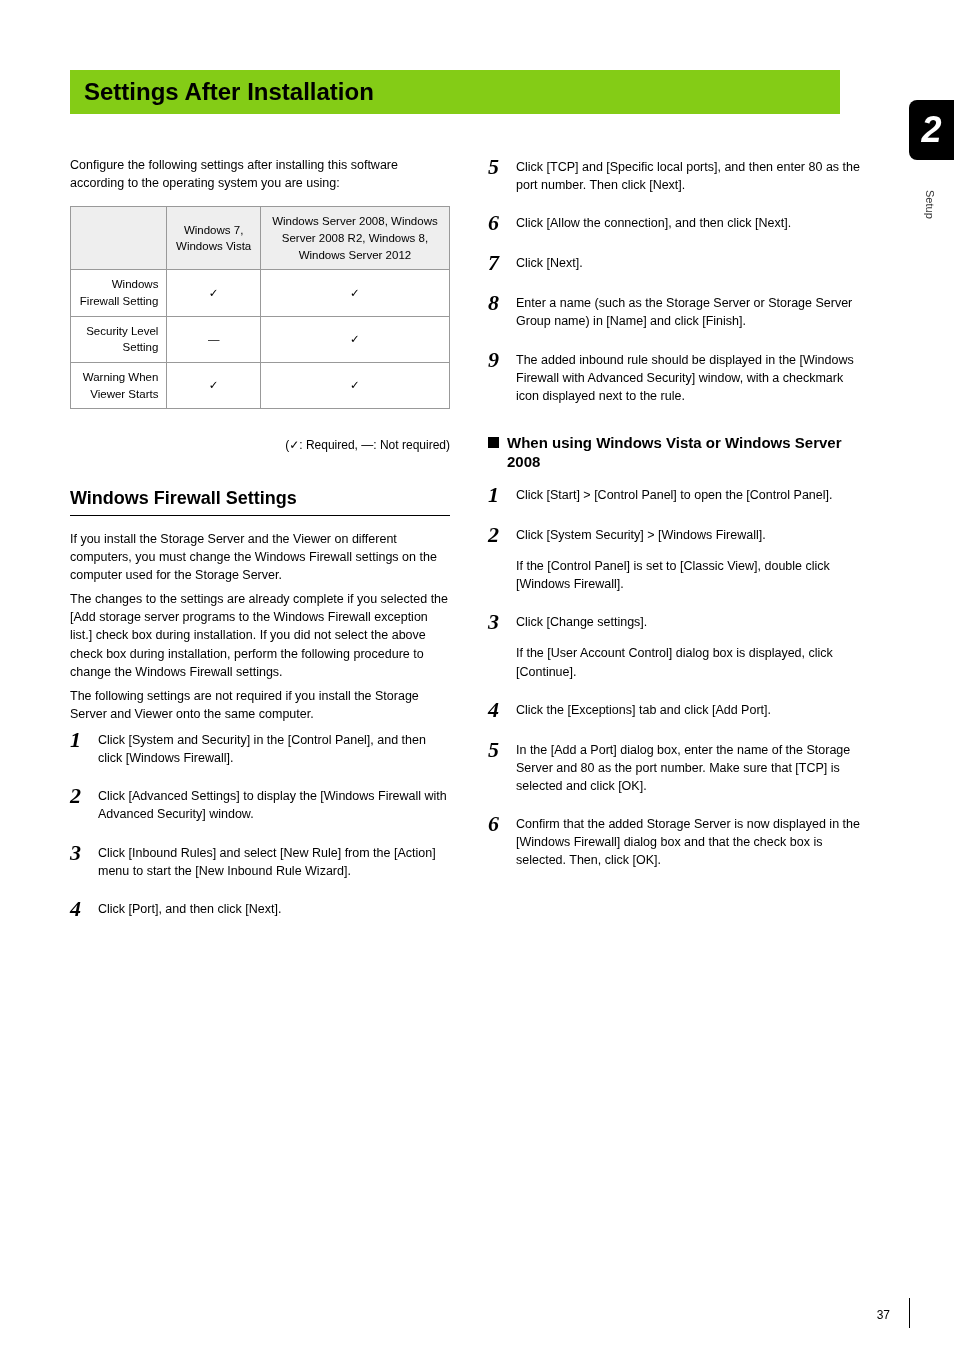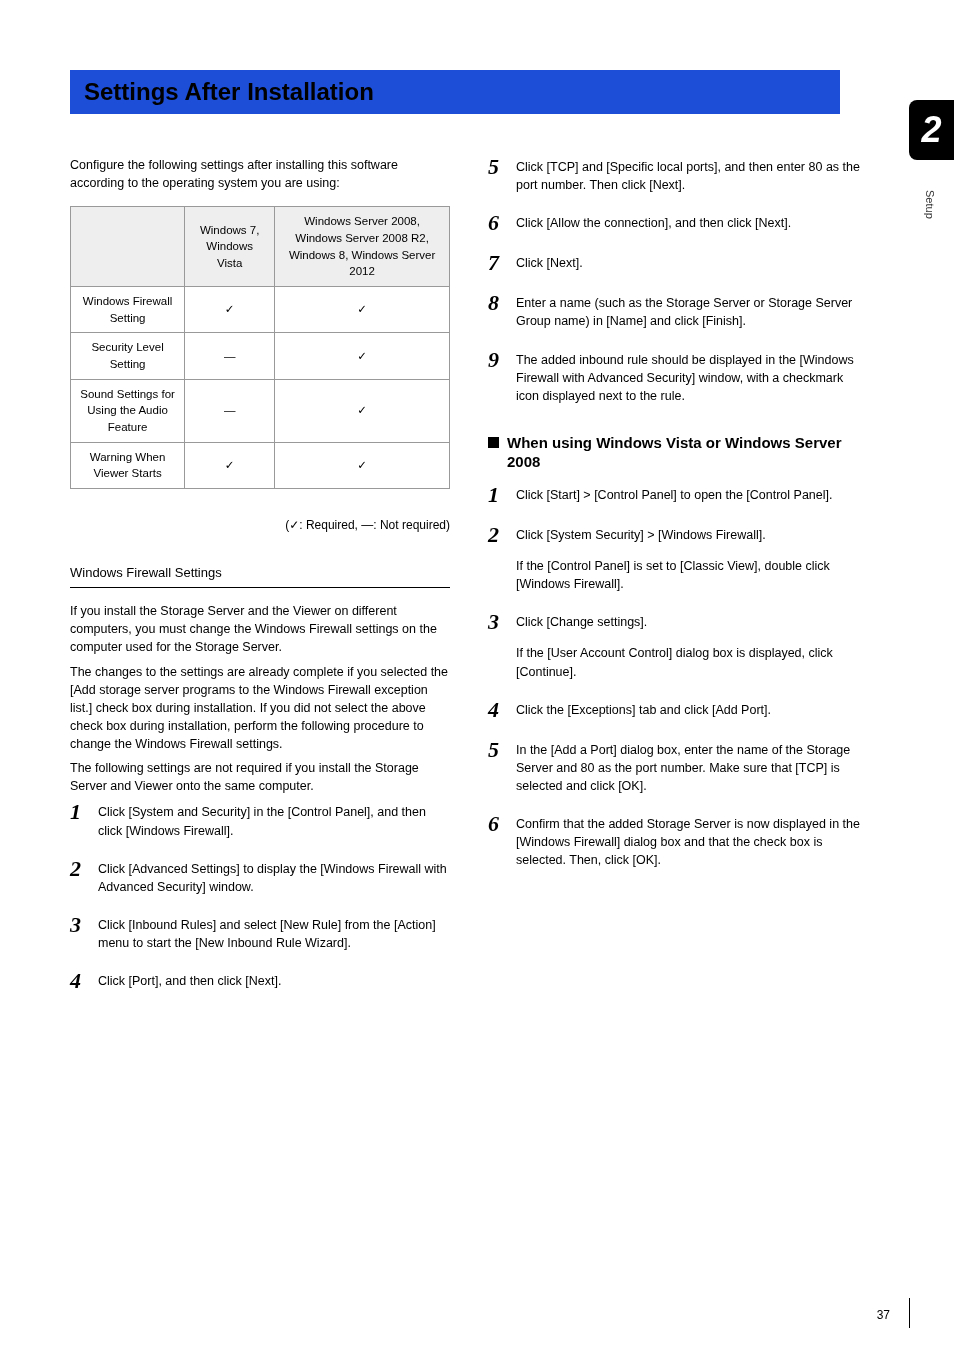--- a/index.html
+++ b/index.html
@@ -30,21 +30,21 @@
     }
     .side-label {
       position: absolute;
       right: 18px;
       top: 190px;
       writing-mode: vertical-rl;
       font-size: 11px;
       color: #333;
     }
     .main-title {
-      background: #1d4ed8;
+      background: #84cc16;
       padding: 8px 14px;
       font-size: 24px;
       font-weight: bold;
       margin-bottom: 42px;
       width: 770px;
     }
     .columns {
       display: flex;
       gap: 38px;
       width: 798px;
@@ -53,33 +53,33 @@
     .intro { margin-bottom: 14px; }
     .settings-table {
       width: 100%;
       border-collapse: collapse;
       margin-bottom: 10px;
     }
     .settings-table th, .settings-table td {
       border: 1px solid #999;
       padding: 6px 8px;
       font-size: 11.5px;
-      text-align: center;
+      text-align: right;
       vertical-align: middle;
     }
     .settings-table th {
       background: #eee;
       font-weight: normal;
       text-align: center;
     }
     .settings-table td.center { text-align: center; }
     .legend { text-align: right; font-size: 12px; margin-bottom: 30px; margin-top: 28px; }
     .section-heading {
-      font-size: 13px;
-      font-weight: normal;
+      font-size: 18px;
+      font-weight: bold;
       border-bottom: 1.5px solid #000;
       padding-bottom: 4px;
       margin-bottom: 14px;
     }
     .para { margin-bottom: 6px; }
     .sub-heading {
       font-size: 15px;
       font-weight: bold;
       display: flex;
       align-items: flex-start;
@@ -148,25 +148,20 @@
             <td>Windows Firewall Setting</td>
             <td class="center">✓</td>
             <td class="center">✓</td>
           </tr>
           <tr>
             <td>Security Level Setting</td>
             <td class="center">—</td>
             <td class="center">✓</td>
           </tr>
           <tr>
-            <td>Sound Settings for Using the Audio Feature</td>
-            <td class="center">—</td>
-            <td class="center">✓</td>
-          </tr>
-          <tr>
             <td>Warning When Viewer Starts</td>
             <td class="center">✓</td>
             <td class="center">✓</td>
           </tr>
         </tbody>
       </table>
 
       <p class="legend">(✓: Required, —: Not required)</p>
 
       <h2 class="section-heading">Windows Firewall Settings</h2>

